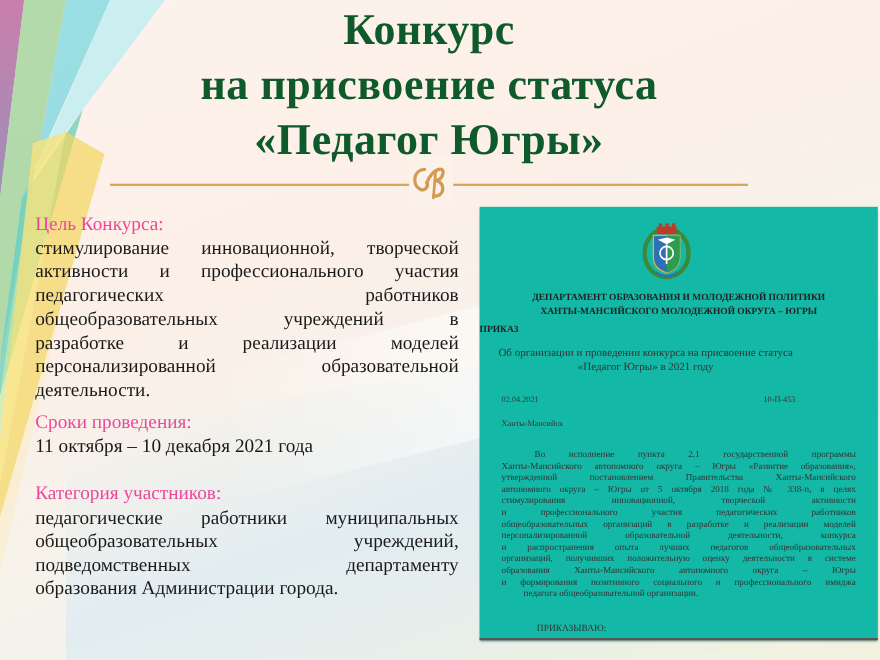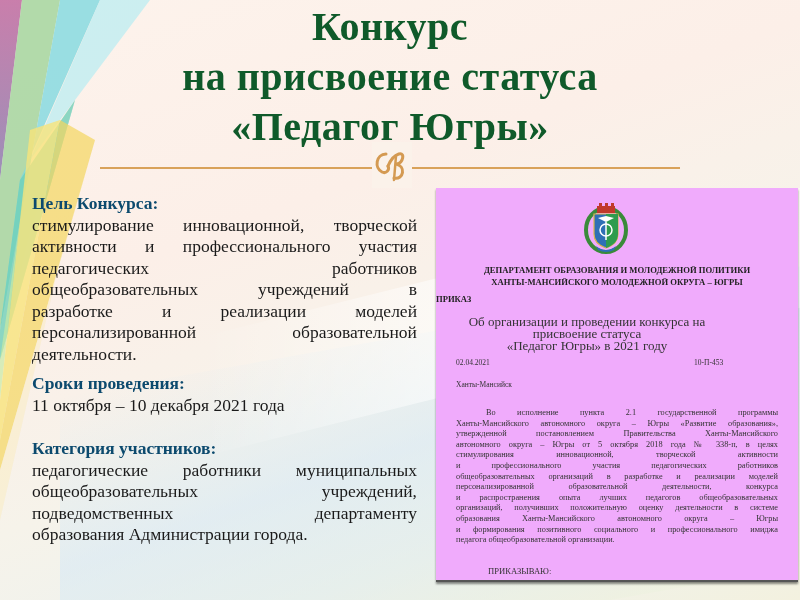--- a/index.html
+++ b/index.html
@@ -37,58 +37,58 @@
       background: #fbf2ea; text-align: center;
       color: #d49a52; font-size: 34px; font-style: italic; line-height: 46px;
       font-family: "DejaVu Serif", serif;
     }
 
     .left-col {
       position: absolute; left: 32px; top: 193px; width: 385px;
       font-size: 17.5px; line-height: 21.5px; color: #1a1a1a;
     }
     .section-head {
-      color: #0c4a6e; font-weight: bold; font-size: 17.5px;
+      color: #ec4899; font-weight: normal; font-size: 17.5px;
     }
     .line { display: block; text-align: justify; text-align-last: justify; }
     .line.last { text-align-last: left; }
     .gap-s { height: 8px; }
     .gap-l { height: 22px; }
 
     .doc {
       position: absolute; left: 436px; top: 188px; width: 362px; height: 392px;
-      background: #f0abfc; box-shadow: 0 2px 2px rgba(0,0,0,0.45);
+      background: #14b8a6; box-shadow: 0 2px 2px rgba(0,0,0,0.45);
       border-bottom: 2px solid #555;
       font-family: "Liberation Serif", serif; color: #333;
       overflow: hidden;
     }
     .emblem {
       position: absolute; left: 148px; top: 14px; width: 44px; height: 52px;
     }
     .doc-head {
       position: absolute; left: 0; top: 76px; width: 362px; text-align: center;
       font-weight: bold; font-size: 8.6px; line-height: 12px; color: #222;
     }
     .doc-order {
       position: absolute; left: 0; top: 106px; width: 362px; text-align: left;
       font-weight: bold; font-size: 8.6px; color: #222;
     }
     .doc-subject {
       position: absolute; left: 0; top: 128px; width: 302px; text-align: center;
-      font-size: 13px; line-height: 12px; color: #333;
+      font-size: 10px; line-height: 12px; color: #333;
     }
     .doc-date { position: absolute; left: 20px; top: 170px; font-size: 7.5px; }
     .doc-num { position: absolute; left: 238px; top: 170px; font-size: 7.5px; margin-left: 20px; }
     .doc-city { position: absolute; left: 20px; top: 192px; font-size: 7.5px; }
     .doc-body {
       position: absolute; left: 20px; top: 220px; width: 322px;
       font-size: 8.3px; line-height: 10.6px; color: #333;
     }
     .doc-body .line { text-align: justify; text-align-last: justify; }
-    .doc-body .line.last { text-align-last: left; }
+    .doc-body .line.last { text-align-last: left; margin-left: 20px; }
     .doc-body .indent { text-indent: 30px; }
     .doc-cmd { position: absolute; left: 52px; top: 378px; font-size: 8.6px; color: #333; }
   </style>
 </head>
 <body>
 
 <div class="bg-layer">
   <div class="soft-blue"></div>
   <div class="white-band"></div>
   <svg class="rays" viewBox="0 0 800 600">

